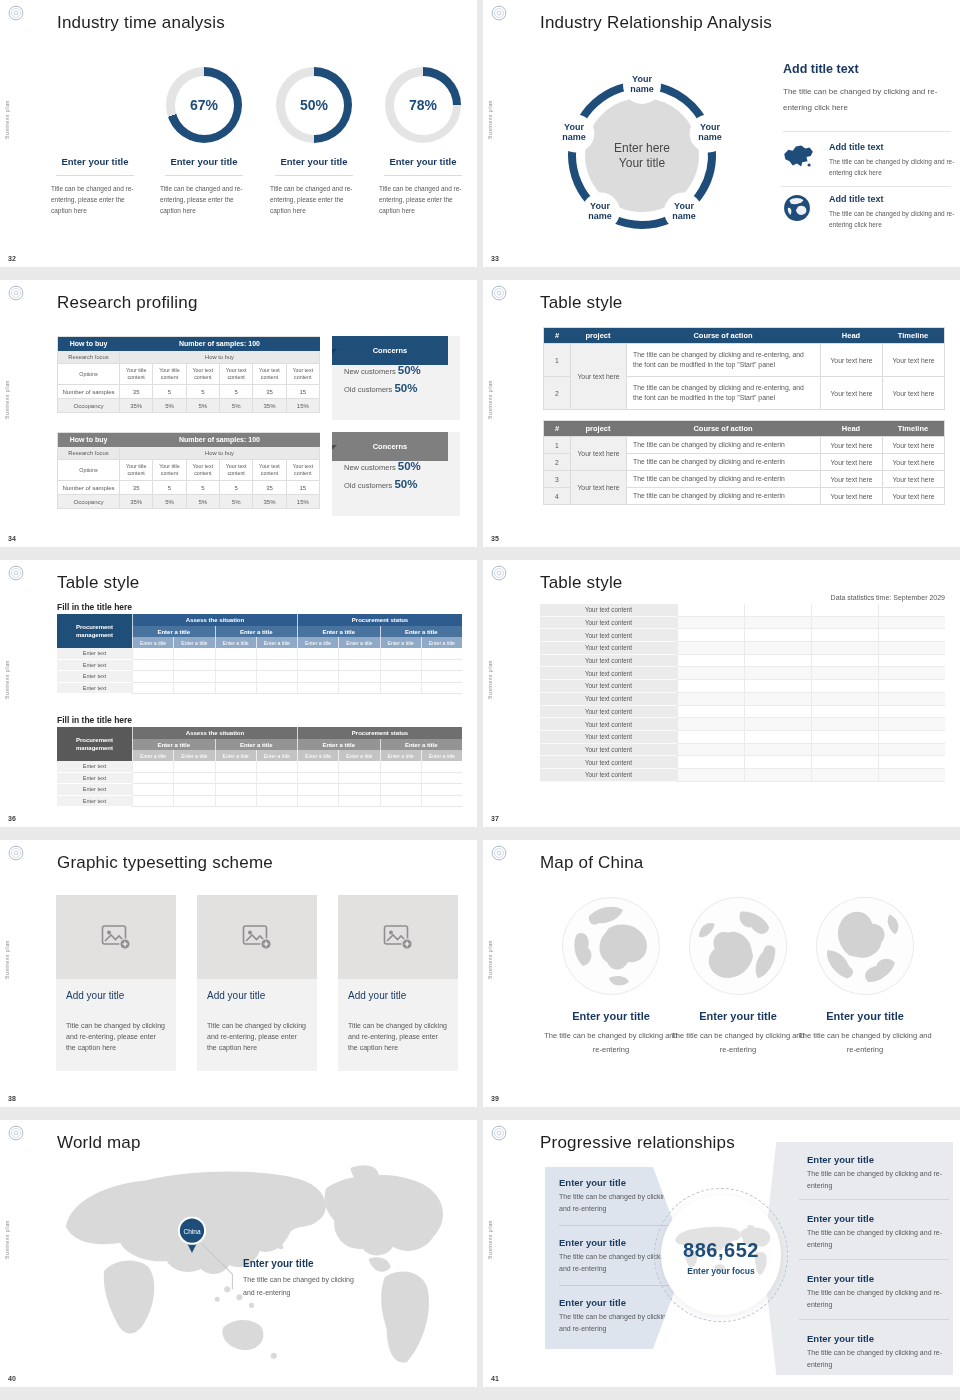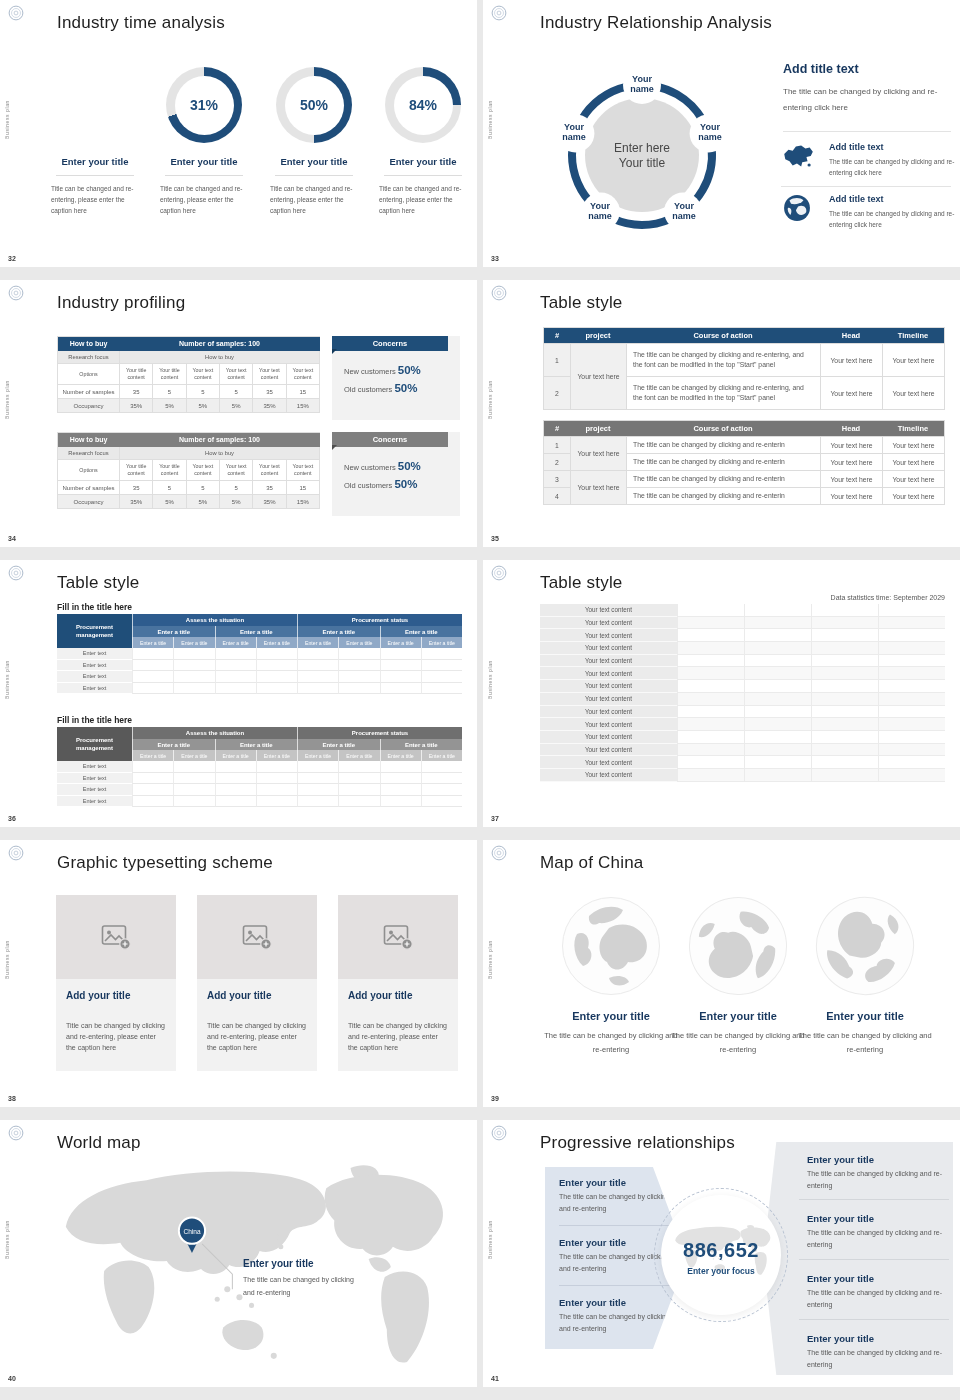--- a/index.html
+++ b/index.html
@@ -32,21 +32,21 @@
   .t34 .tr-h{height:14px;}
   .t34 .tr-h>div{background:#1f4e79;color:#fff;font-weight:bold;font-size:7px;border-color:#1f4e79;}
   .t34.grayt .tr-h>div{background:#7f7f7f;border-color:#7f7f7f;}
   .t34 .tr-2{height:13px;font-size:5.8px;color:#595959;}
   .t34 .tr-2>div{background:#e9e9e9;}
   .t34 .tr-3{height:21px;font-size:5.3px;color:#595959;line-height:1.3;}
   .t34 .tr-4{height:14px;font-size:6px;color:#595959;}
   .t34 .tr-5{height:14px;font-size:6px;color:#595959;}
   .t34 .tr-5>div{background:#efefef;}
   .concern{position:absolute;left:332px;width:128px;height:84px;background:#f2f2f2;}
-  .concern .rib{position:absolute;left:0;right:12px;top:0;height:15px;background:#1f4e79;color:#fff;font-size:7.5px;font-weight:bold;display:flex;align-items:center;justify-content:center;}
+  .concern .rib{position:absolute;left:0;right:12px;top:0;height:29px;background:#1f4e79;color:#fff;font-size:7.5px;font-weight:bold;display:flex;align-items:center;justify-content:center;}
   .concern.grayt .rib{background:#7f7f7f;}
   .concern .fold{position:absolute;top:13px;left:0;width:0;height:0;border-style:solid;border-width:5px 5px 0 0;border-color:#143a5c transparent transparent transparent;}
   .concern.grayt .fold{border-color:#4f4f4f transparent transparent transparent;}
   .concern .cl{position:absolute;left:12px;font-size:7.5px;color:#595959;}
   .concern .cl b{font-size:11.5px;color:#1f4d7a;}
   
   .t35{position:absolute;left:60px;width:402px;display:grid;grid-template-columns:26px 56px 1fr 62px 62px;border:1px solid #dcdcdc;box-sizing:border-box;}
   .t35a{top:47px;grid-template-rows:15px 33px 33px;}
   .t35b{top:140px;grid-template-rows:15px 17px 17px 17px 17px;}
   .t35 .hcell{display:flex;align-items:center;justify-content:center;font-size:7.5px;font-weight:bold;color:#fff;background:#1f4e79;}
@@ -88,21 +88,21 @@
   .t37-h1{width:137px;font-size:9px;font-weight:bold;text-align:center;}
   .t37-h{flex:1;font-size:7px;text-align:center;}
   .t37-row{display:flex;height:12.7px;}
   .t37-rl{width:137px;background:#ebebeb;border-bottom:1px solid #f9f9f9;font-size:6.3px;color:#595959;display:flex;align-items:center;justify-content:center;box-sizing:border-box;}
   .t37-c{flex:1;border-bottom:1px solid #ebebeb;border-left:1px solid #ebebeb;box-sizing:border-box;}
   .t37-row:nth-child(even) .t37-c{background:#f8f8f8;}
   
   .card{position:absolute;top:55px;width:120px;height:176px;background:#f2f2f2;}
   .card-img{height:84px;background:#e3e0e0;display:flex;align-items:center;justify-content:center;}
   .card-body{padding:11px 10px 0;}
-  .card-t{font-size:10px;font-weight:bold;color:#17375e;margin-bottom:19px;}
+  .card-t{font-size:10px;font-weight:normal;color:#17375e;margin-bottom:19px;}
   .card-c{font-size:7px;color:#595959;line-height:1.6;}
   
   .s39-globe{position:absolute;top:56px;width:100px;height:100px;}
   .s39-block{position:absolute;top:170px;width:140px;text-align:center;}
   .s39-t{font-size:11px;font-weight:bold;color:#17375e;margin-bottom:7px;}
   .s39-c{font-size:7.5px;color:#595959;line-height:1.9;}
   
   .s40-map{position:absolute;left:25px;top:38px;color:#d9d9d9;}
   .s40-ct{position:absolute;left:243px;top:138px;font-size:10px;font-weight:bold;color:#17375e;}
   .s40-cb{position:absolute;left:243px;top:154px;width:122px;font-size:7px;color:#595959;line-height:1.8;}
@@ -128,27 +128,27 @@
 
   <div class="slide">
     <svg class="logo" viewBox="0 0 20 20">
         <circle cx="10" cy="10" r="8.6" fill="none" stroke="#a8b7c9" stroke-width="1.2"></circle>
         <circle cx="10" cy="10" r="5.6" fill="none" stroke="#bcc8d7" stroke-width="0.8"></circle>
         <circle cx="10" cy="10" r="2.4" fill="none" stroke="#a8b7c9" stroke-width="0.8"></circle>
       </svg>
     <div class="vlabel">Business plan</div>
     <div class="stitle">Industry time analysis</div>
     <div class="donut" style="left: 166px; --p: 70;">
-        <div class="donut-hole">31%</div>
+        <div class="donut-hole">67%</div>
       </div>
     <div class="donut" style="left: 276px; --p: 50;">
         <div class="donut-hole">50%</div>
       </div>
     <div class="donut" style="left: 385px; --p: 25;">
-        <div class="donut-hole">84%</div>
+        <div class="donut-hole">78%</div>
       </div>
     <div class="s32-t" style="left:40px">Enter your title</div>
     <div class="s32-t" style="left:149px">Enter your title</div>
     <div class="s32-t" style="left:259px">Enter your title</div>
     <div class="s32-t" style="left:368px">Enter your title</div>
     <div class="s32-div" style="left:56px"></div>
     <div class="s32-div" style="left:165px"></div>
     <div class="s32-div" style="left:275px"></div>
     <div class="s32-div" style="left:384px"></div>
     <div class="s32-cap" style="left:51px">Title can be changed and re-entering, please enter the caption here</div>
@@ -210,21 +210,21 @@
     <div class="pagenum">33</div>
   </div>
 
   <div class="slide">
     <svg class="logo" viewBox="0 0 20 20">
         <circle cx="10" cy="10" r="8.6" fill="none" stroke="#a8b7c9" stroke-width="1.2"></circle>
         <circle cx="10" cy="10" r="5.6" fill="none" stroke="#bcc8d7" stroke-width="0.8"></circle>
         <circle cx="10" cy="10" r="2.4" fill="none" stroke="#a8b7c9" stroke-width="0.8"></circle>
       </svg>
     <div class="vlabel">Business plan</div>
-    <div class="stitle">Industry profiling</div>
+    <div class="stitle">Research profiling</div>
 
     <div class="t34" style="top:56px">
       <div class="tr tr-h">
           <div class="c1">How to buy</div>
           <div class="cx" style="flex:6">Number of samples: 100</div>
         </div>
       <div class="tr tr-2">
           <div class="c1">Research focus</div>
           <div class="cx" style="flex:6">How to buy</div>
         </div>

